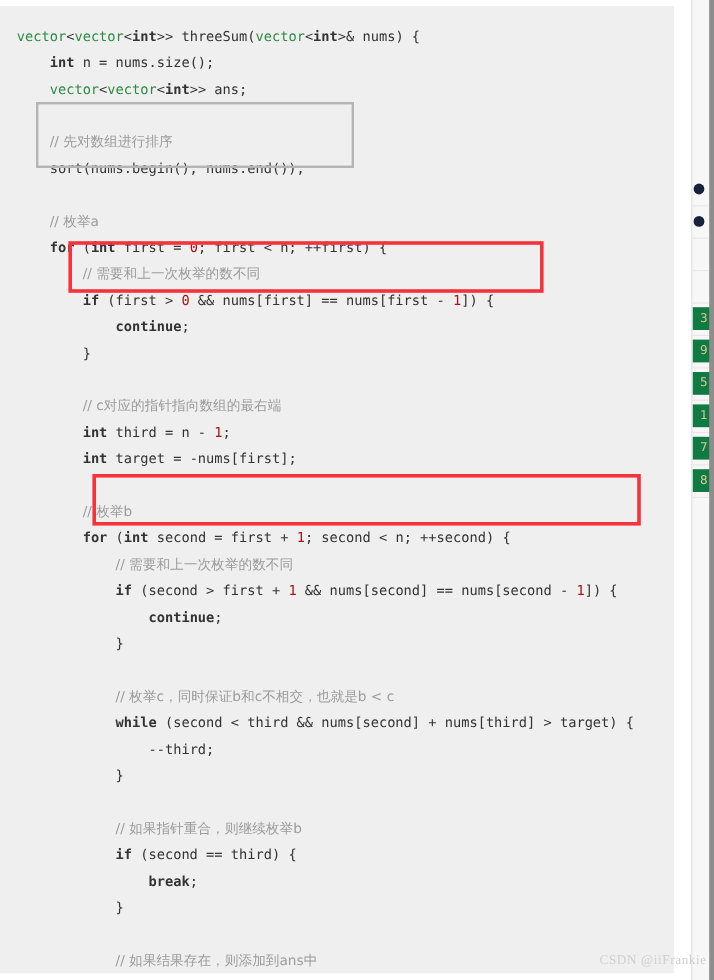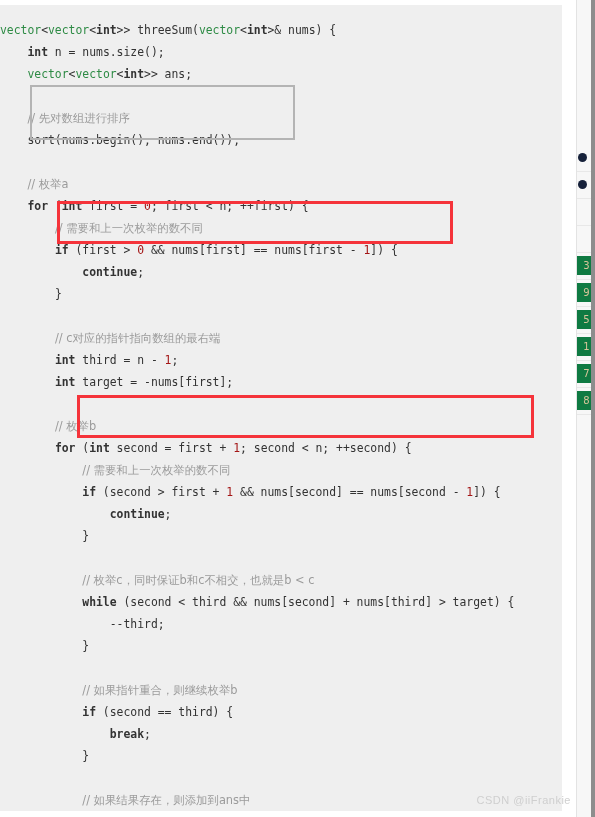--- a/index.html
+++ b/index.html
@@ -33,20 +33,21 @@
     padding: 14px 0 0 0;
     font-family: "DejaVu Sans Mono", "Liberation Mono", monospace;
     font-size: 11.4px;
     line-height: 22px;
     white-space: pre;
     color: #333333;
   }
 
   .ln {
     height: 22px;
+    padding-left: 14px;
     white-space: pre;
   }
 
   
   .t-type   { color: #2e8b45; }            
   .t-kw     { color: #333333; font-weight: bold; }  
   .t-num    { color: #a31515; }            
   .t-cmt    { color: #9b9b9b; }            
   .t-pl     { color: #333333; }            
 
@@ -119,23 +120,23 @@
     right: 0;
     top: 0;
     width: 4px;
     height: 817px;
     background: #8d8d8d;
   }
 
   
   #watermark {
     position: absolute;
-    right: 24px;
+    right: 6px;
     bottom: 11px;
-    font-family: Liberation Sans, sans-serif;
+    font-family: Liberation Serif, serif;
     font-size: 11px;
     color: #cfcfcf;
     letter-spacing: 0.5px;
     white-space: nowrap;
     text-align: right;
   }
 
   .zh { font-family: "DejaVu Sans", "Liberation Sans", sans-serif; text-align: right; }
 </style>
 </head>

